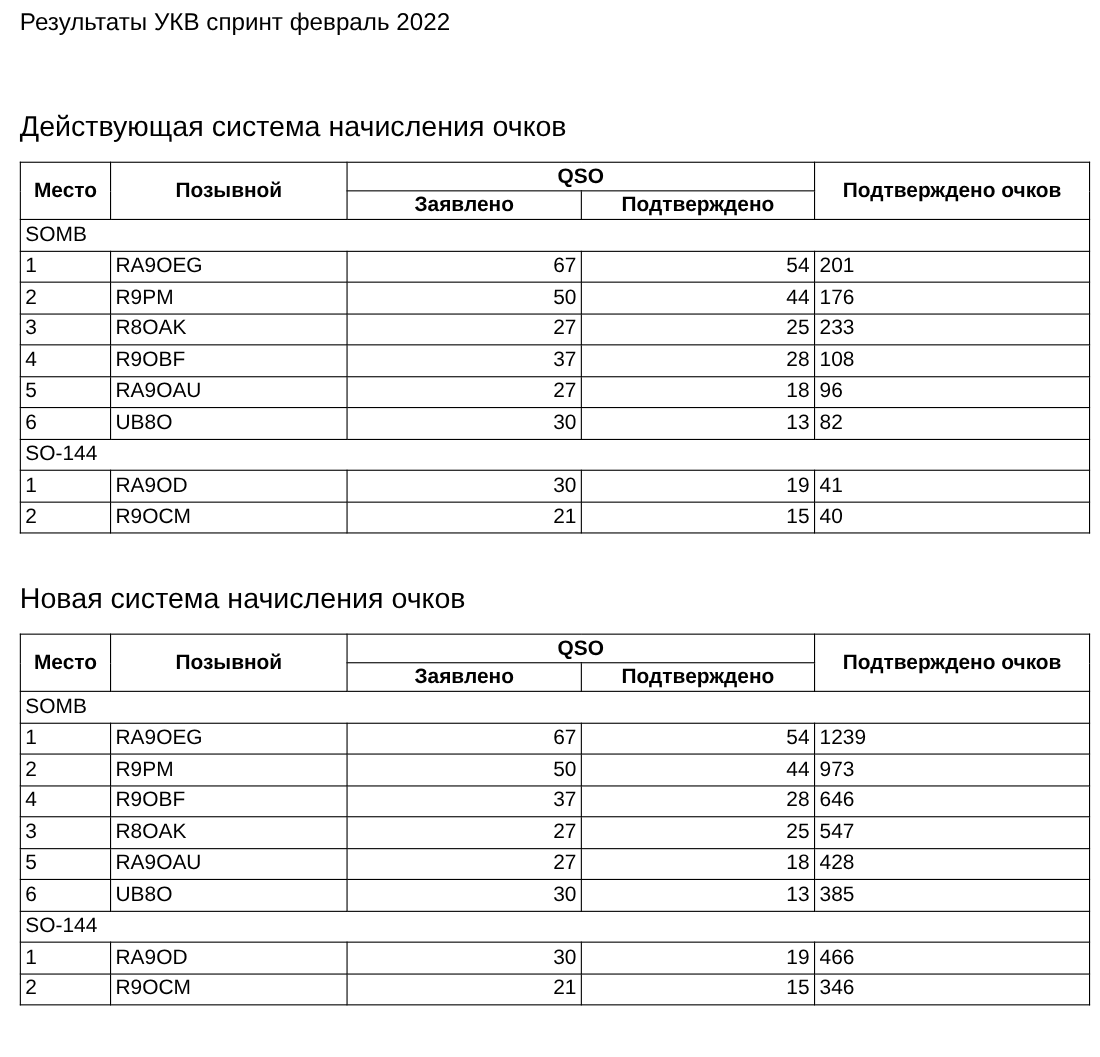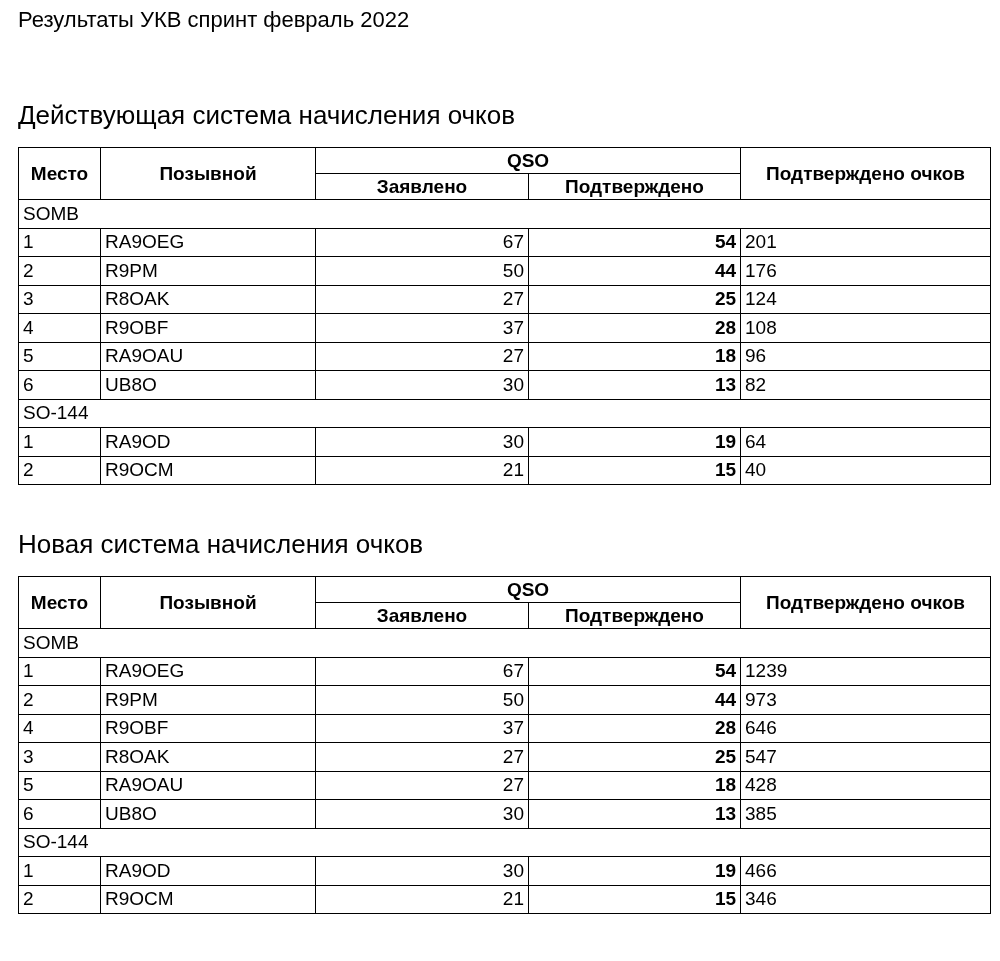--- a/index.html
+++ b/index.html
@@ -51,21 +51,21 @@
     height: 26px;
     padding: 1px 4px;
   }
   table.results tbody td { height: 28.5px; }
   td.group-cell {
     text-align: left;
     font-weight: 400;
   }
   td.cell-left  { text-align: left; padding-left: 12px; }
   td.cell-center { text-align: right; }
-  td.cell-bold { font-weight: 700; }
+  td.cell-bold { font-weight: 400; }
 </style>
 </head>
 <body>
 
 <h1 class="doc-title">Результаты УКВ спринт февраль 2022</h1>
 
 <h2 class="section-heading first">Действующая система начисления очков</h2>
 
 <table class="results">
   <colgroup>
@@ -103,21 +103,21 @@
         <td class="cell-left">R9PM</td>
         <td class="cell-center">50</td>
         <td class="cell-center cell-bold">44</td>
         <td class="cell-left">176</td>
       </tr>
       <tr>
         <td class="cell-left">3</td>
         <td class="cell-left">R8OAK</td>
         <td class="cell-center">27</td>
         <td class="cell-center cell-bold">25</td>
-        <td class="cell-left">124</td>
+        <td class="cell-left">233</td>
       </tr>
       <tr>
         <td class="cell-left">4</td>
         <td class="cell-left">R9OBF</td>
         <td class="cell-center">37</td>
         <td class="cell-center cell-bold">28</td>
         <td class="cell-left">108</td>
       </tr>
       <tr>
         <td class="cell-left">5</td>
@@ -134,21 +134,21 @@
         <td class="cell-left">82</td>
       </tr>
       <tr>
         <td colspan="5" class="group-cell">SO-144</td>
       </tr>
       <tr>
         <td class="cell-left">1</td>
         <td class="cell-left">RA9OD</td>
         <td class="cell-center">30</td>
         <td class="cell-center cell-bold">19</td>
-        <td class="cell-left">64</td>
+        <td class="cell-left">41</td>
       </tr>
       <tr>
         <td class="cell-left">2</td>
         <td class="cell-left">R9OCM</td>
         <td class="cell-center">21</td>
         <td class="cell-center cell-bold">15</td>
         <td class="cell-left">40</td>
       </tr>
     </tbody>
 </table>

